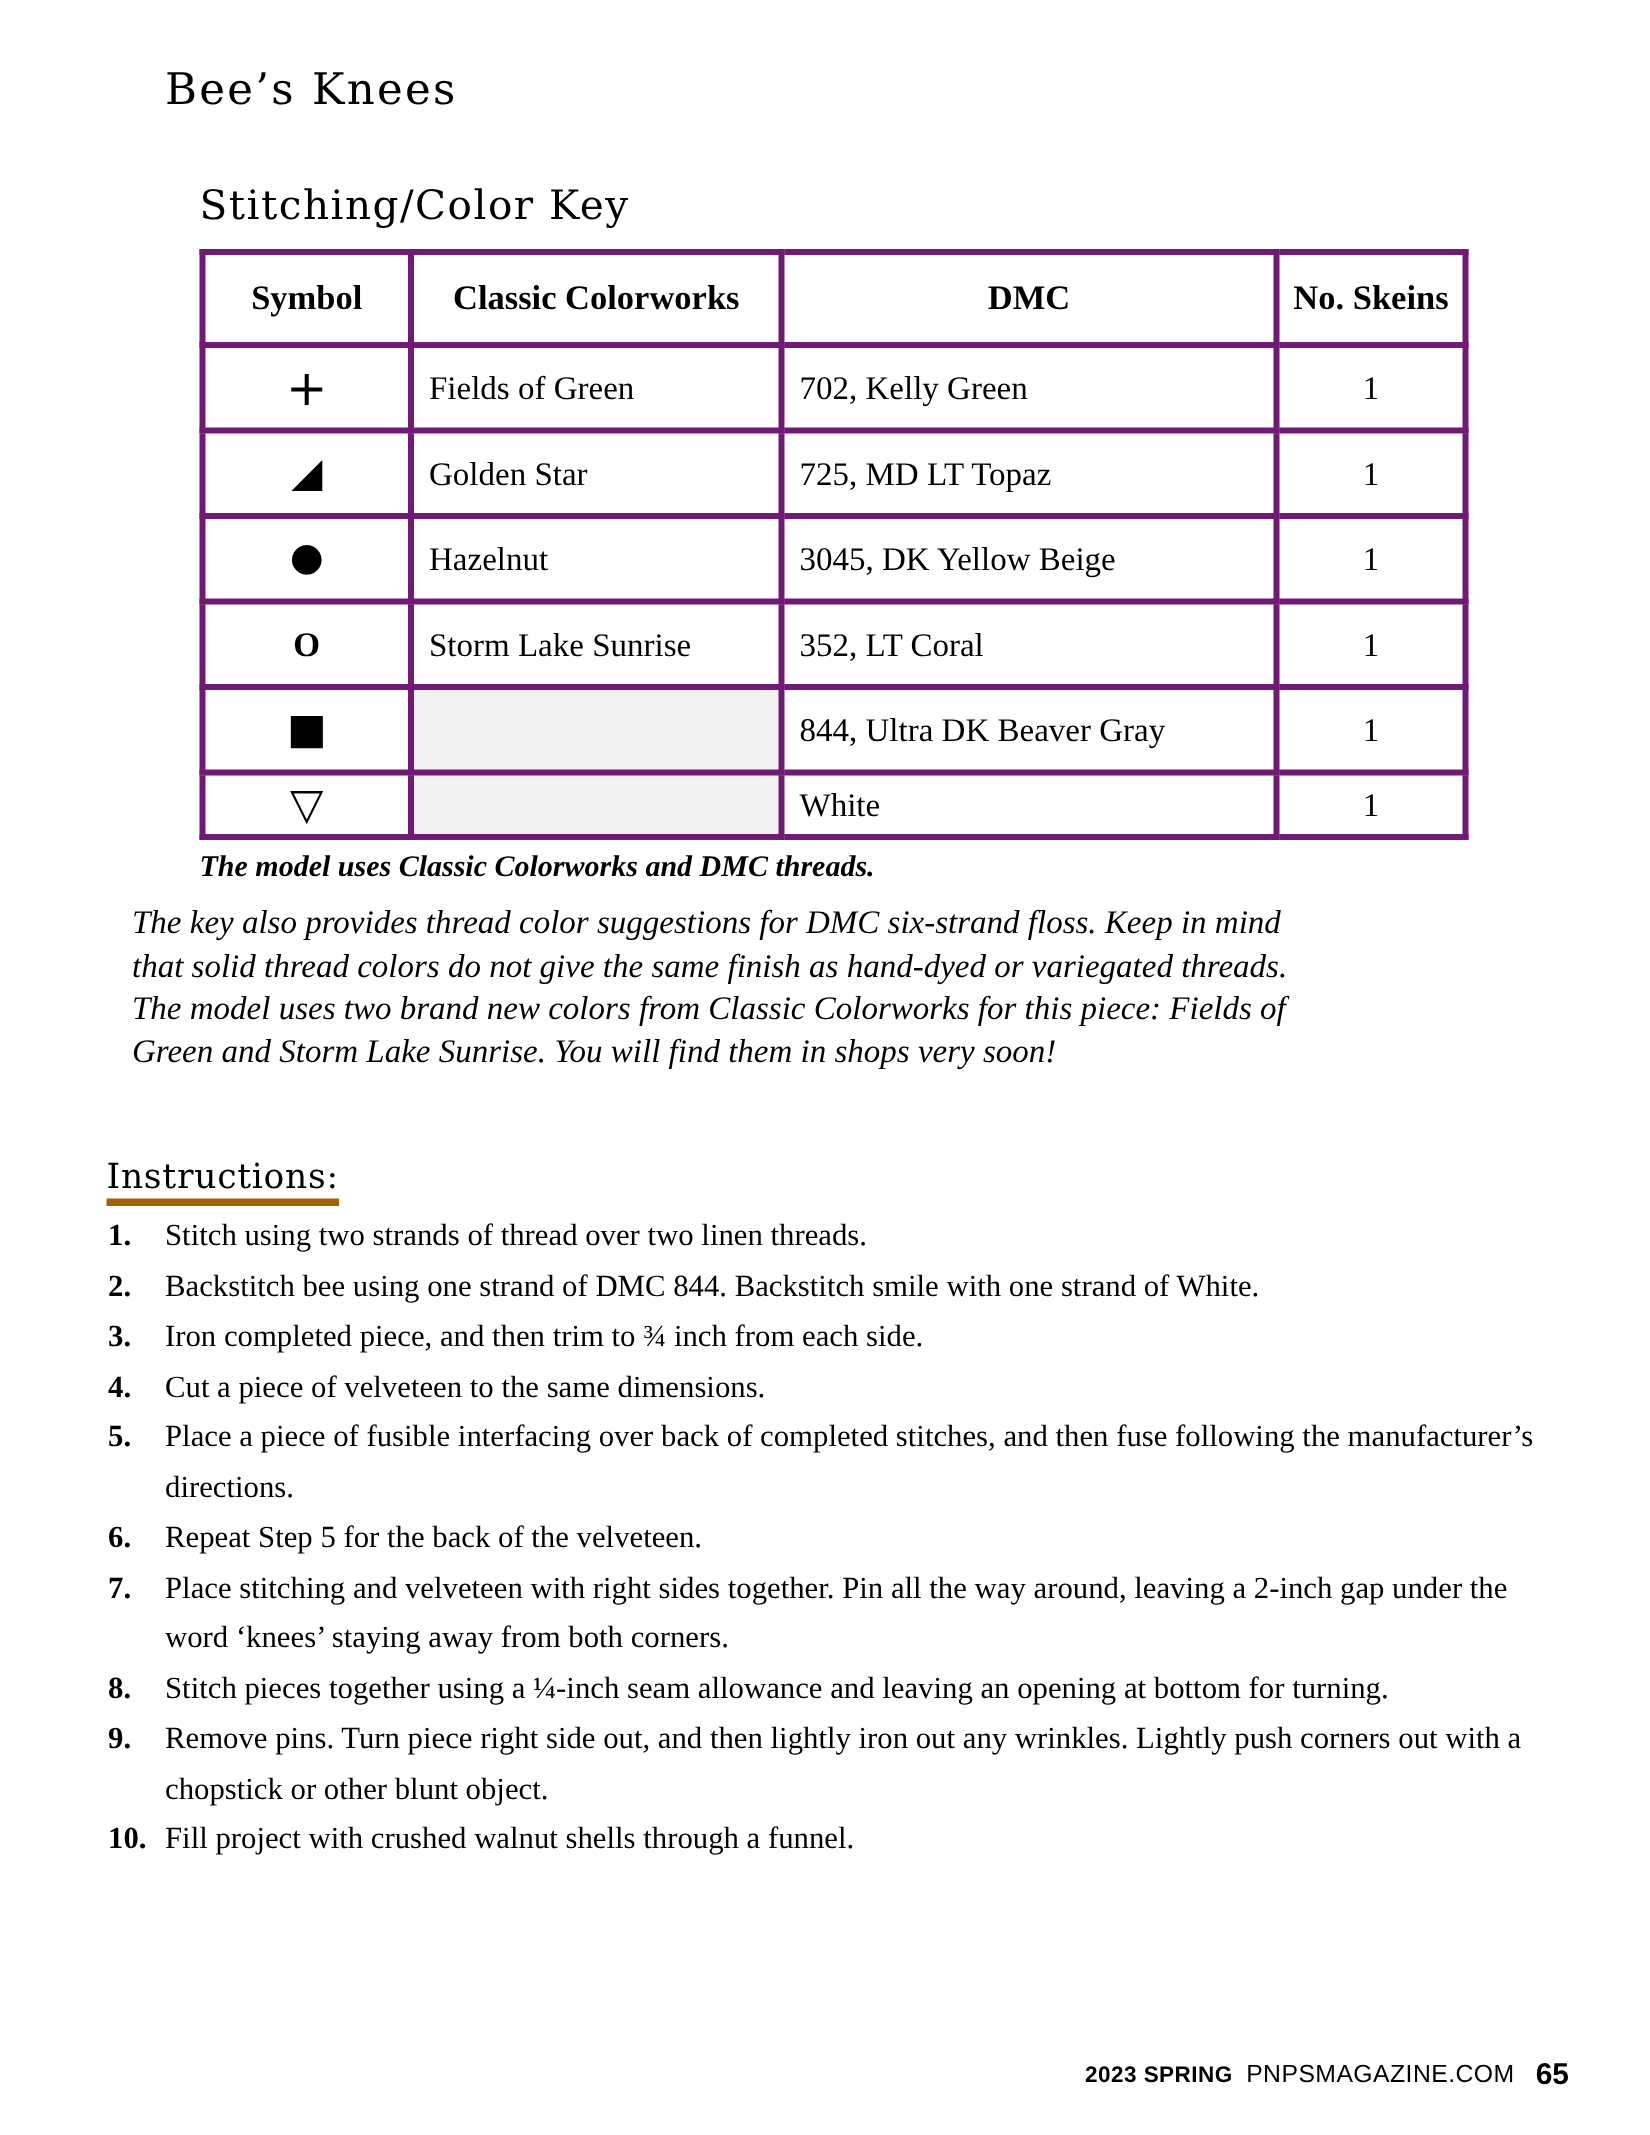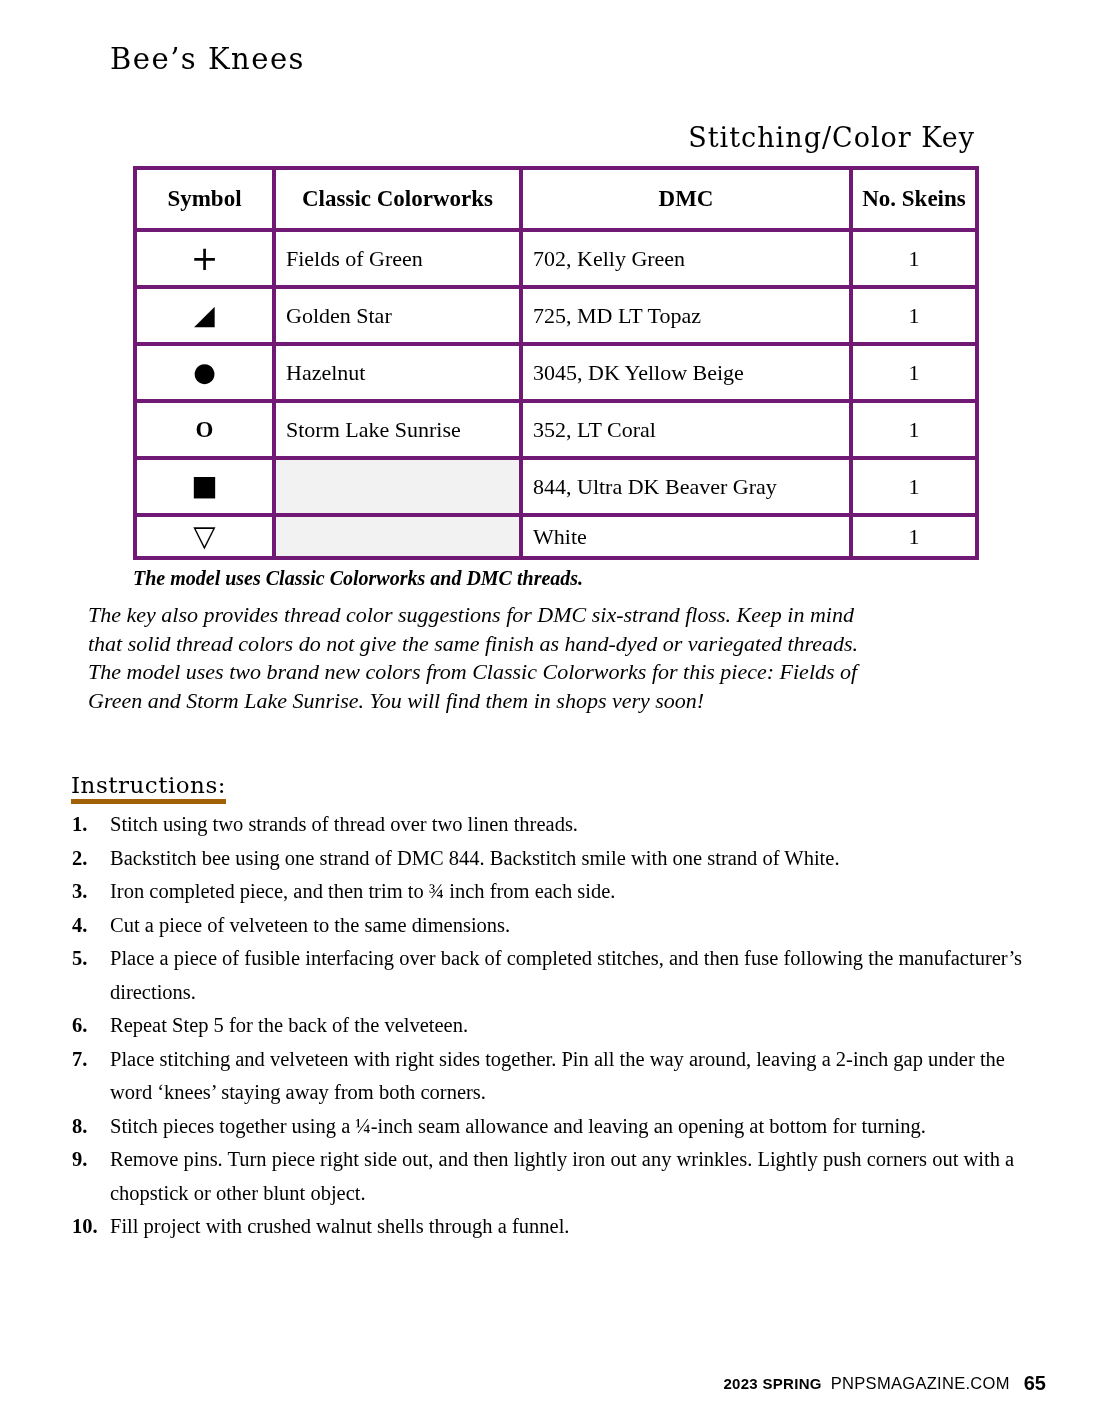--- a/index.html
+++ b/index.html
@@ -6,21 +6,21 @@
   html, body { width:1100px; height:1423px; background:#ffffff; }
   body { position:relative; font-family:"Liberation Serif", serif; color:#000; overflow:hidden; }
 
   .brand {
     position:absolute; left:70px; top:42px;
     font-family:"DejaVu Serif", serif; font-size:29px; letter-spacing:1.5px;margin-left:40px;
   }
 
   .table-title {
     position:absolute; left:133px; top:122px; width:842px;
-    text-align:right; font-family:"DejaVu Serif", serif;
+    text-align:left; font-family:"DejaVu Serif", serif;
     font-size:27px; letter-spacing:1px;
   }
 
   .key-table {
     position:absolute; left:133px; top:166px;
     border-collapse:collapse; table-layout:fixed; width:842px;
   }
   .key-table th, .key-table td { border:4px solid #701a75; vertical-align:middle; }
   .key-table th { font-size:23px; font-weight:bold; text-align:center; height:62px; line-height:1.2; }
   .key-table td { height:57px; font-size:22px; }

